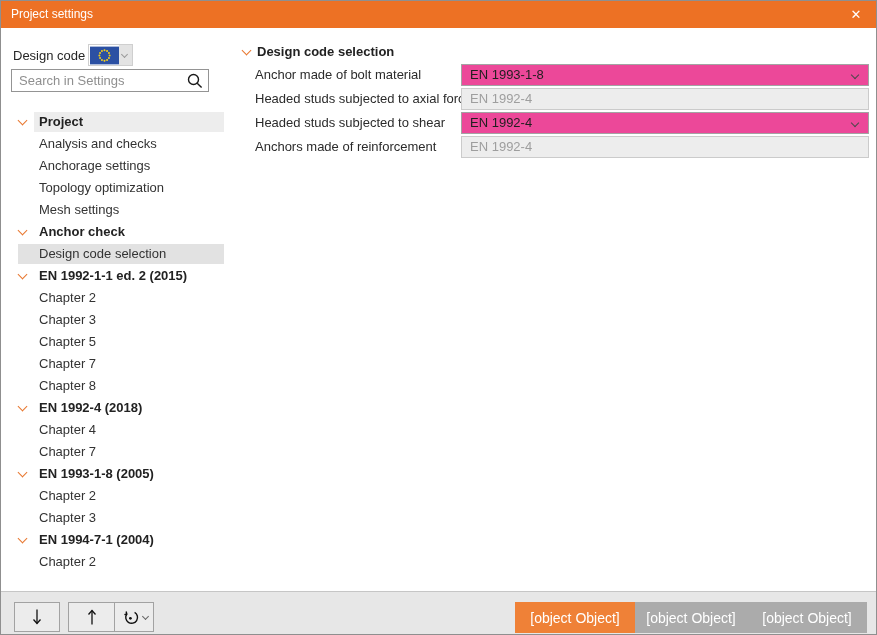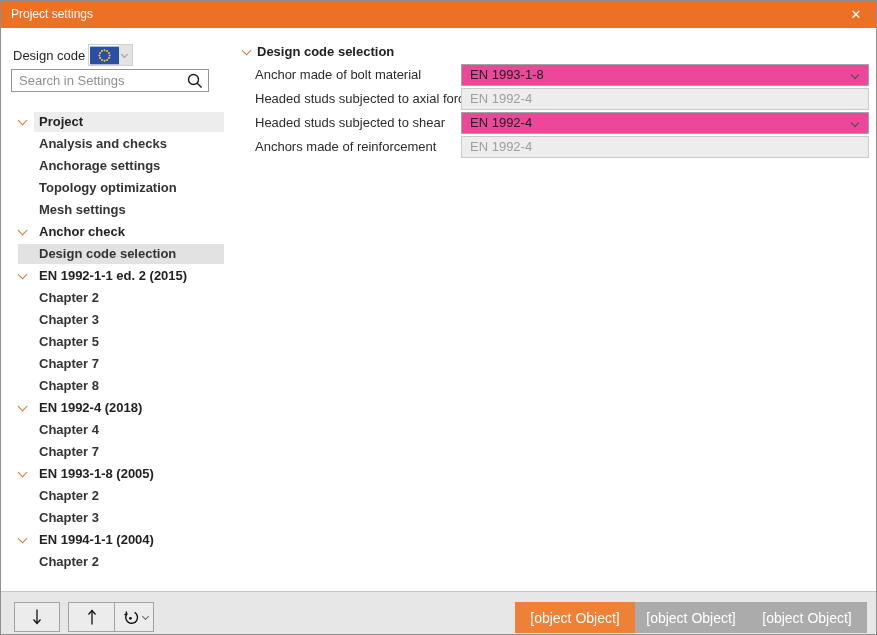--- a/index.html
+++ b/index.html
@@ -23,21 +23,21 @@
   .flag-combo .dd .chev { position:absolute; left:3px; top:7px; width:5px; height:5px; border-color:#9a9a9a; border-width:0 1.2px 1.2px 0; }
 
   
   .search-box { position:absolute; left:10px; top:41px; width:198px; height:23px; border:1px solid #949494; background:#fff;padding-left:48px; }
   .search-box input { position:absolute; inset:0; border:none; outline:none; width:100%; height:100%; padding:0 26px 0 7px; font-size:13px; color:#333; background:transparent; }
   .search-box input::placeholder { color:#8f8f8f; }
   .search-box svg { position:absolute; right:5px; top:3px; }
 
   
   .tree { position:absolute; top:83px; left:0; right:0; }
-  .tree-row { position:relative; height:22px; font-size:13px; color:#333; cursor:default;font-weight:bold; }
+  .tree-row { position:relative; height:22px; font-size:13px; color:#333; cursor:default; }
   .tree-row.group { font-weight:bold; color:#222; }
   .tree-row .band { display:none; position:absolute; top:1px; bottom:1px; left:33px; right:14px; }
   .tree-row.highlighted .band { display:block; background:#ededed; }
   .tree-row.selected .band { display:block; background:#e2e2e2; left:17px; }
   .tree-row .tree-label { position:relative; margin-left:38px; line-height:22px; z-index:1; display:inline-block; }
   .chev { display:inline-block; width:7px; height:7px; border-style:solid; border-color:var(--accent,#E8772F); border-width:0 1.5px 1.5px 0; transform:rotate(45deg); }
   .tree-chev { position:absolute; left:18px; top:6px; z-index:1; }
   .tree-row:not(.group) .tree-chev { display:none; }
 
   
@@ -203,21 +203,21 @@
           <span class="tree-label">Chapter 2</span>
         </div>
         <div class="tree-row">
           
           
           <span class="tree-label">Chapter 3</span>
         </div>
         <div class="tree-row group">
           
           <span class="chev tree-chev"></span>
-          <span class="tree-label">EN 1994-1-1 (2004)</span>
+          <span class="tree-label">EN 1994-7-1 (2004)</span>
         </div>
         <div class="tree-row">
           
           
           <span class="tree-label">Chapter 2</span>
         </div>
     </div>
   </div>
 
   <div class="right-panel">

